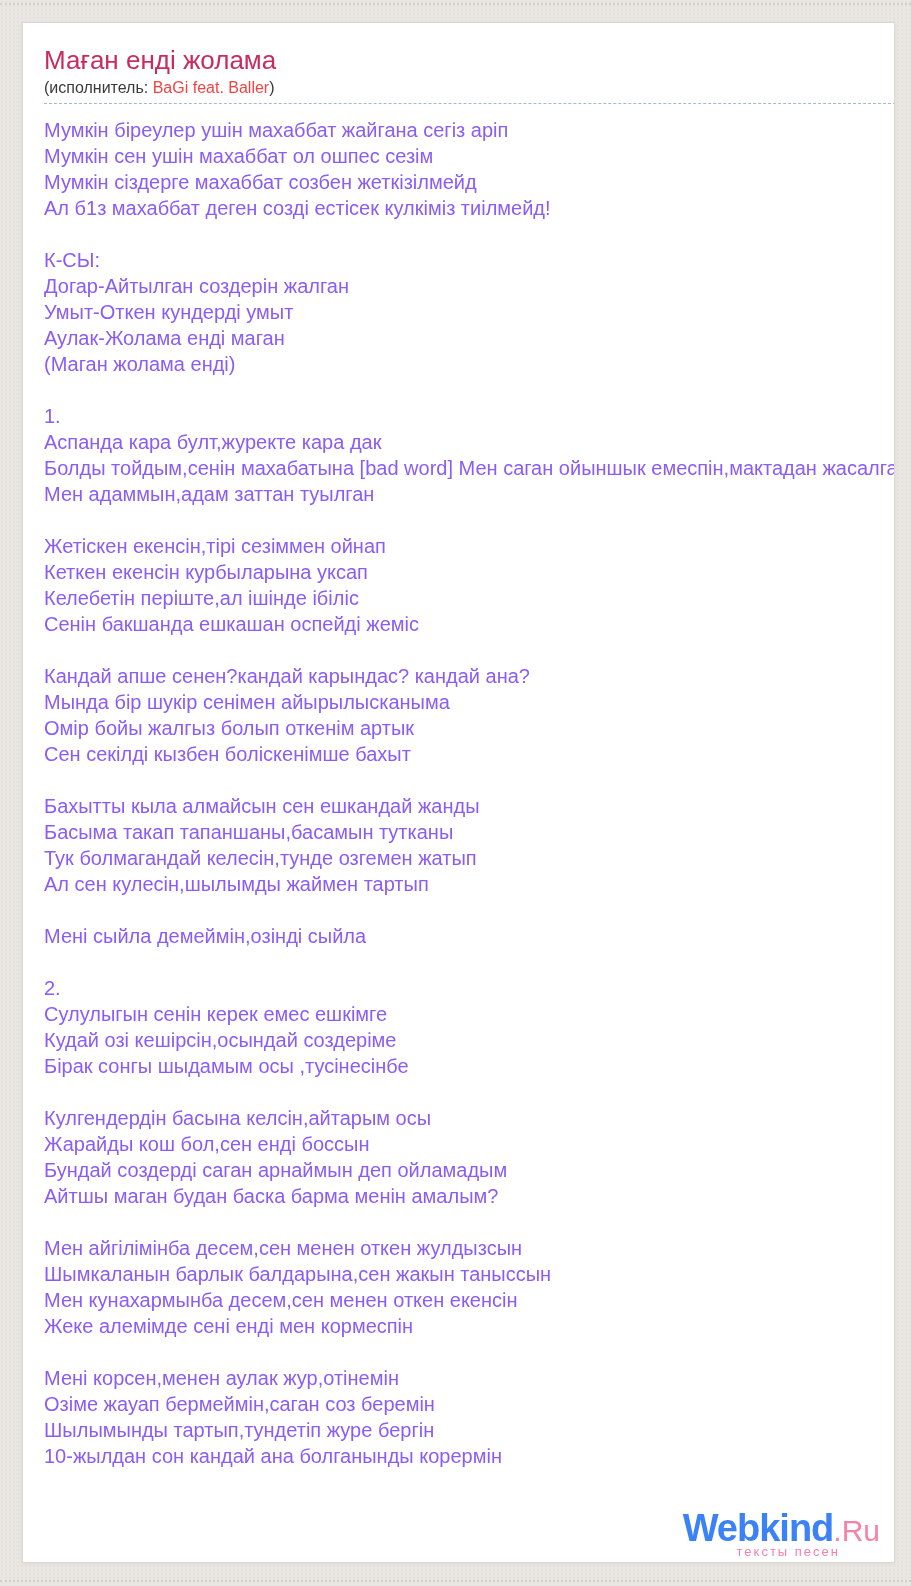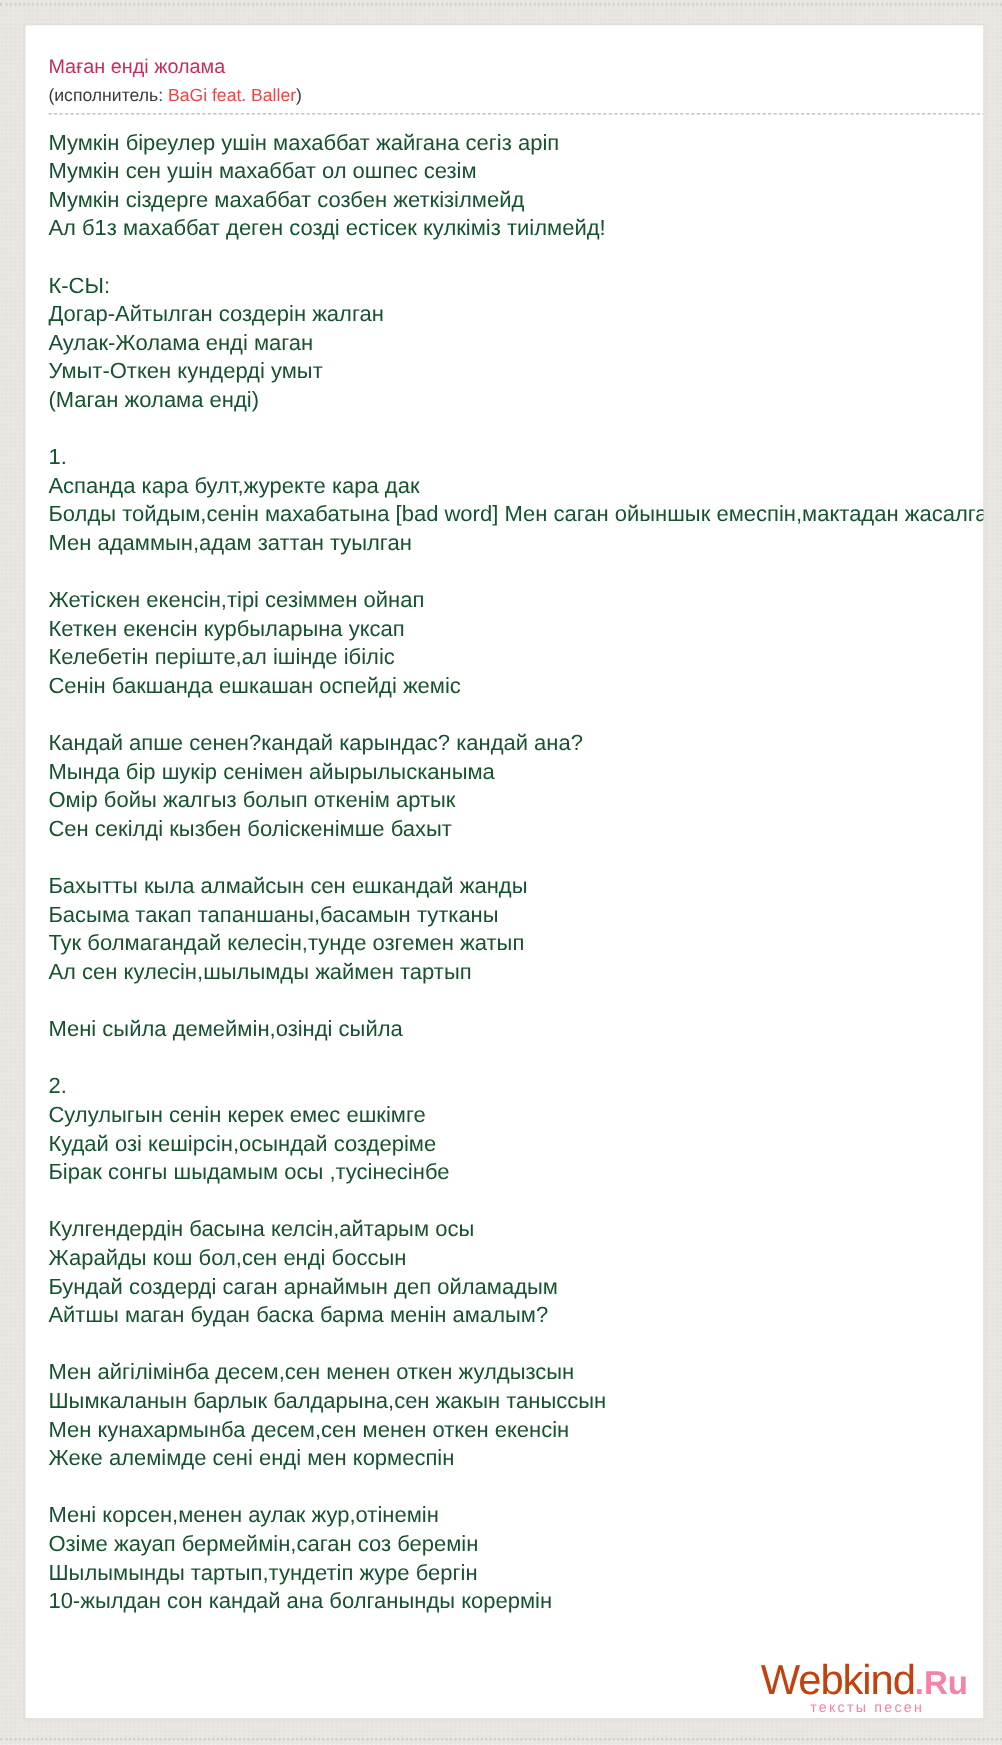--- a/index.html
+++ b/index.html
@@ -22,21 +22,21 @@
     position: absolute;
     left: 22px; top: 22px;
     width: 873px; height: 1541px;
     background: #ffffff;
     border: 1px solid #dcd8d4;
     box-shadow: 0 1px 3px rgba(0,0,0,0.06);
     padding: 22px 0 0 21px;
     overflow: hidden;
   }
   .song-title {
-    font-size: 18px;
+    font-size: 26px;
     line-height: 30px;
     font-weight: 400;
     color: #c82c5e;
     letter-spacing: 0;
   }
   .artist-row {
     margin-top: 3px;
     font-size: 16px;
     line-height: 20px;
     color: #3a3a3a;
@@ -48,41 +48,41 @@
   }
   .separator {
     width: 852px;
     border-bottom: 1px dashed #a3bccb;
     margin-top: 5px;
   }
   .lyrics {
     margin-top: 13px;
     font-size: 20px;
     line-height: 26px;
-    color: #14532d;
+    color: #8b5cf6;
     white-space: nowrap;
   }
   .lyric-line { min-height: 26px; }
   .logo {
     position: absolute;
     right: 14px;
     bottom: 4px;
     text-align: right;
     line-height: 1;
     cursor: pointer;
   }
   .logo-main {
     font-size: 38px;
-    font-weight: normal;
-    color: #c2410c;
+    font-weight: bold;
+    color: #3b82f6;
     letter-spacing: -1px;
   }
   .logo-suffix {
     font-size: 30px;
-    font-weight: bold;
+    font-weight: normal;
     color: #f781a7;
   }
   .logo-tagline {
     margin-top: -2px;
     padding-right: 40px;
     font-size: 13px;
     font-weight: normal;
     color: #f781a7;
     letter-spacing: 2px;
   }
@@ -102,22 +102,22 @@
   <div class="separator"></div>
 
   <div class="lyrics">
       <div class="lyric-line">Мумкін біреулер ушін махаббат жайгана сегіз аріп</div>
       <div class="lyric-line">Мумкін сен ушін махаббат ол ошпес сезім</div>
       <div class="lyric-line">Мумкін сіздерге махаббат созбен жеткізілмейд</div>
       <div class="lyric-line">Ал б1з махаббат деген созді естісек кулкіміз тиілмейд!</div>
       <div class="lyric-line">&nbsp;</div>
       <div class="lyric-line">К-СЫ:</div>
       <div class="lyric-line">Догар-Айтылган создерін жалган</div>
+      <div class="lyric-line">Умыт-Откен кундерді умыт</div>
       <div class="lyric-line">Аулак-Жолама енді маган</div>
-      <div class="lyric-line">Умыт-Откен кундерді умыт</div>
       <div class="lyric-line">(Маган жолама енді)</div>
       <div class="lyric-line">&nbsp;</div>
       <div class="lyric-line">1.</div>
       <div class="lyric-line">Аспанда кара булт,журекте кара дак</div>
       <div class="lyric-line">Болды тойдым,сенін махабатына [bad word] Мен саган ойыншык емеспін,мактадан жасалган</div>
       <div class="lyric-line">Мен адаммын,адам заттан туылган</div>
       <div class="lyric-line">&nbsp;</div>
       <div class="lyric-line">Жетіскен екенсін,тірі сезіммен ойнап</div>
       <div class="lyric-line">Кеткен екенсін курбыларына уксап</div>
       <div class="lyric-line">Келебетін періште,ал ішінде ібіліс</div>

